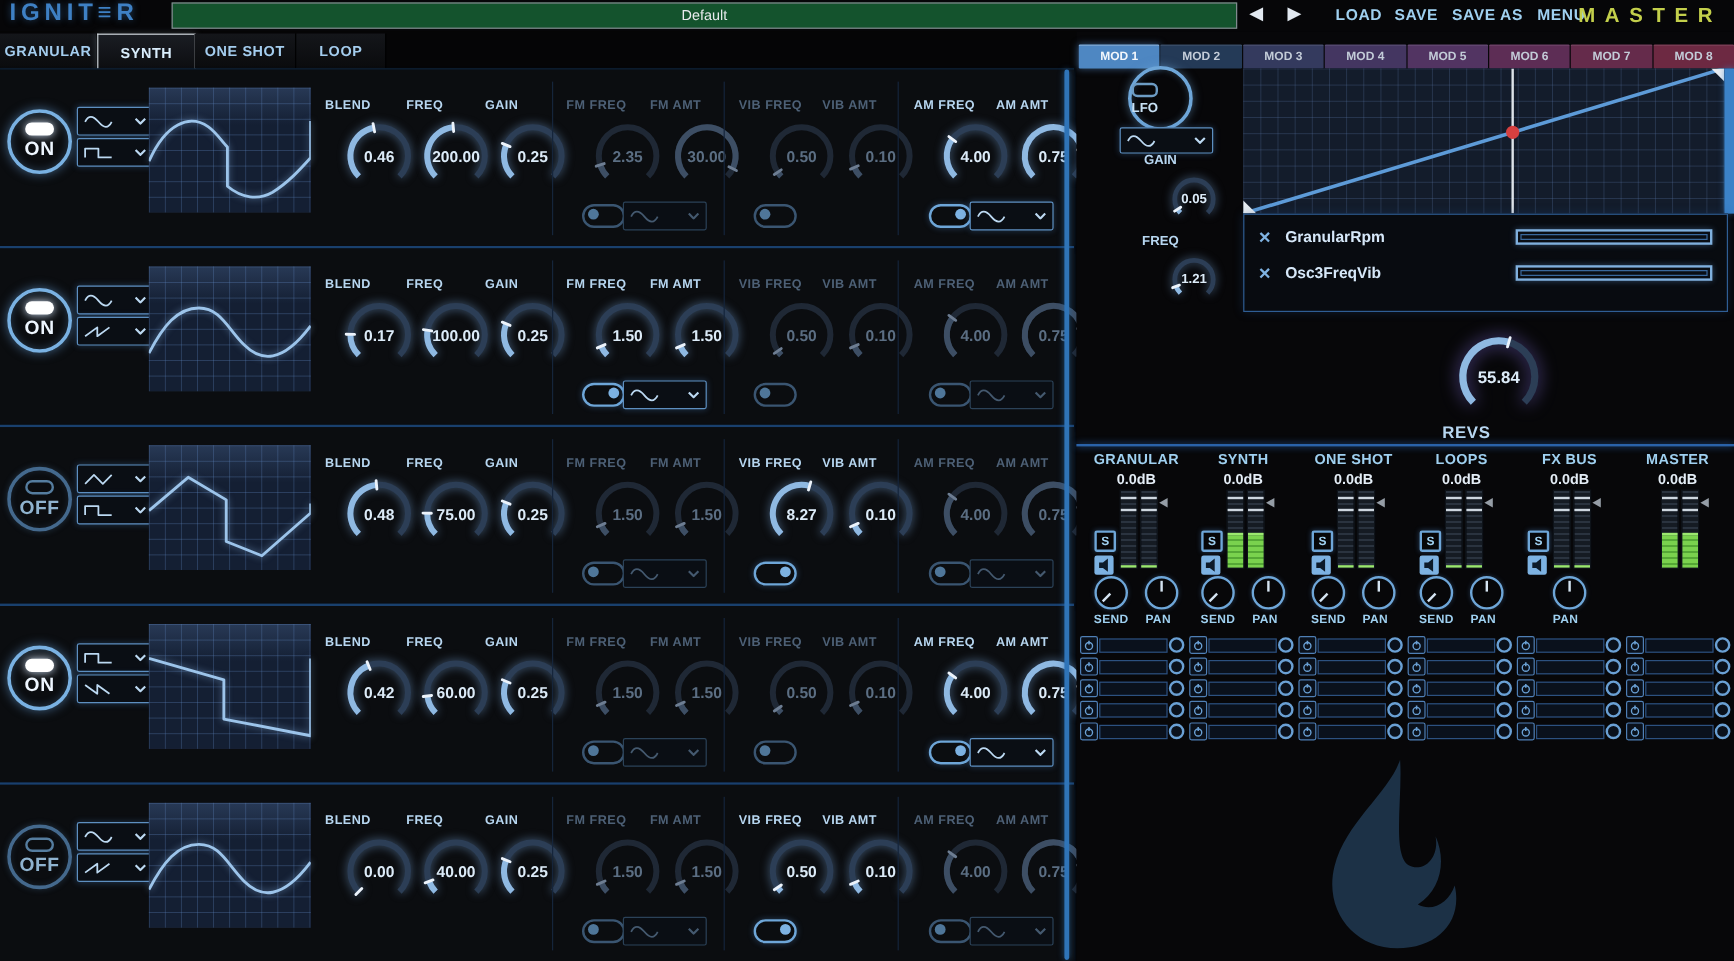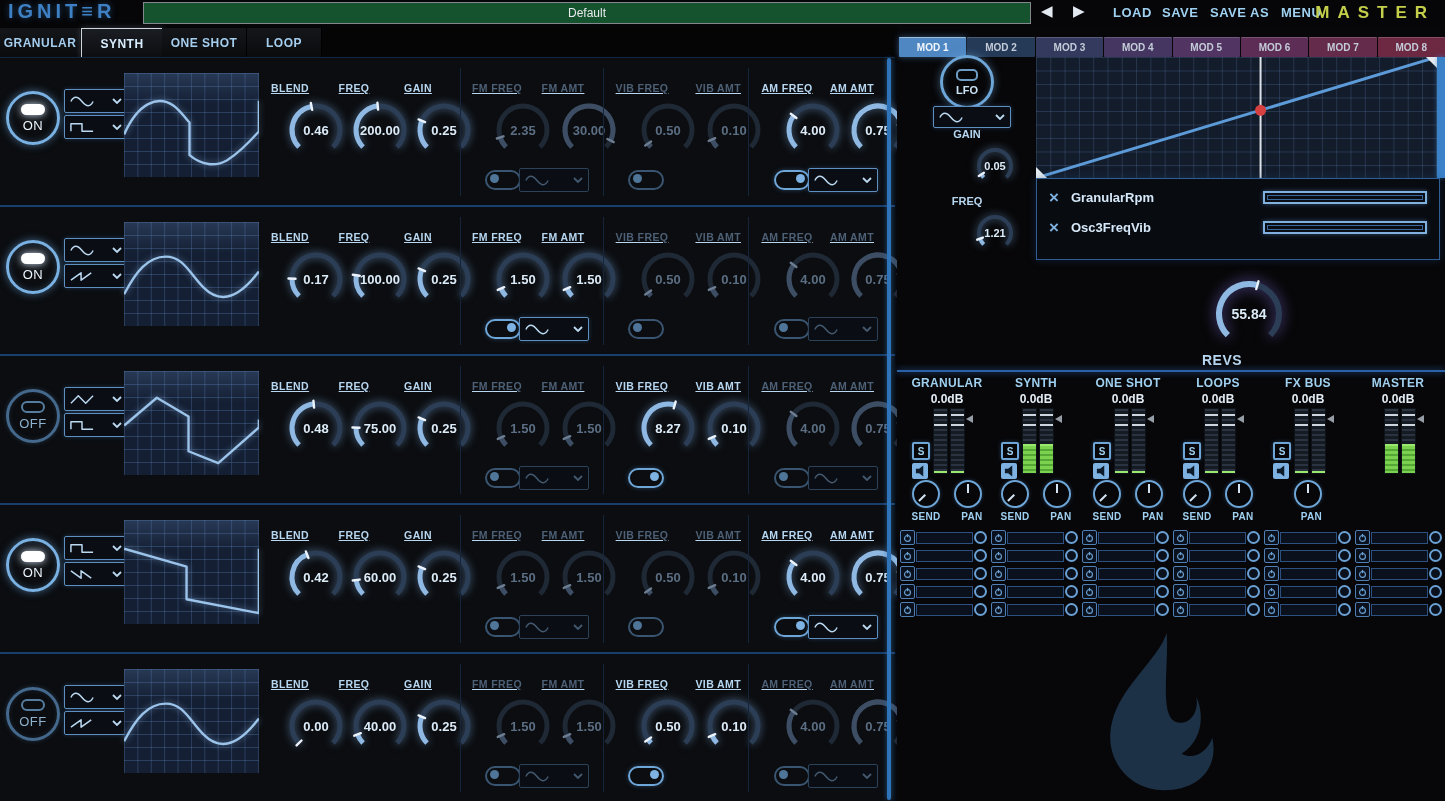--- a/index.html
+++ b/index.html
@@ -33,64 +33,64 @@
   
   .pwr{position:absolute;left:6px;top:33px;width:48px;height:48px;border-radius:50%;border:3px solid #79b1e2;
        box-shadow:0 0 9px rgba(110,170,230,.55), inset 0 0 7px rgba(110,170,230,.3);
        display:flex;flex-direction:column;align-items:center;justify-content:center;gap:3px;cursor:pointer;}
   .pwr-pill{width:24px;height:11px;border-radius:6px;}
   .pwr[data-state="on"] .pwr-pill{background:#fff;box-shadow:0 0 8px #d7e9ff;}
   .pwr[data-state="on"] .pwr-label{color:#eef6ff;}
   .pwr[data-state="off"]{border-color:#44698d;box-shadow:0 0 5px rgba(68,105,141,.4), inset 0 0 5px rgba(68,105,141,.25);}
   .pwr[data-state="off"] .pwr-pill{border:2px solid #557d9f;background:transparent;width:20px;height:8px;}
   .pwr[data-state="off"] .pwr-label{color:#8fb3cf;}
-  .pwr-label{font-size:13px;font-weight:normal;letter-spacing:.5px;}
+  .pwr-label{font-size:16px;font-weight:bold;letter-spacing:.5px;}
   
   .wave-dd{position:absolute;display:flex;align-items:center;padding:0 5px;gap:3px;height:22px;border:1px solid #5d8fc0;
            border-radius:2px;color:#bcd9f2;background:#0a0e14;cursor:pointer;box-shadow:0 0 5px rgba(80,140,210,.3);}
   .wave-dd svg{display:block;}
   .wave-dd .chev{margin-left:auto;}
   .sel1{left:64px;top:31px;width:52px;} .sel2{left:64px;top:57px;width:52px;}
   .fm-dd{left:519px;top:110px;width:58px;} .am-dd{left:808px;top:110px;width:58px;}
   .sec[data-state="off"] .wave-dd{border-color:#2b4258;color:#44596f;box-shadow:none;}
   
   .wave-display{position:absolute;left:124px;top:15px;width:135px;height:104px;background:#141f33;
     background-image:linear-gradient(rgba(96,136,196,.30) 1px,transparent 1px),linear-gradient(90deg,rgba(96,136,196,.30) 1px,transparent 1px);
     background-size:13.4px 13px;}
   .wave-display:before{content:"";position:absolute;inset:0;background:linear-gradient(180deg,rgba(110,150,210,.22),rgba(0,0,0,0) 30%);}
   .wave-display svg{position:absolute;inset:0;filter:drop-shadow(0 0 3px rgba(140,185,235,.6));}
   
-  .knob-unit{position:absolute;width:66px;text-align:center;top:24px;text-decoration:underline;}
+  .knob-unit{position:absolute;width:66px;text-align:center;top:24px;}
   .k-label{font-size:10.5px;font-weight:bold;letter-spacing:.4px;color:#b7d6f0;margin-bottom:5px;white-space:nowrap;}
   .sec[data-state="off"] .k-label{color:#4d6076;}
   .knob{position:relative;display:inline-block;cursor:pointer;margin-left:28px;}
   .knob[data-active="true"] svg{filter:drop-shadow(0 0 4px rgba(130,180,235,.5));}
   .k-value{position:absolute;inset:0;display:flex;align-items:center;justify-content:center;font-weight:bold;font-size:13px;color:#dcebf8;}
   .knob[data-active="false"] .k-value{color:#5b6e83;}
   .knob.sm .k-value{font-size:11px;} .knob.lg .k-value{font-size:14px;}
   .ku-blend{left:257px;} .ku-freq{left:321px;} .ku-gain{left:385px;}
-  .ku-fmf{left:464px;} .ku-fma{left:530px;} .ku-vibf{left:609px;} .ku-viba{left:675px;text-align:right;} .ku-amf{left:754px;} .ku-ama{left:819px;}
+  .ku-fmf{left:464px;} .ku-fma{left:530px;} .ku-vibf{left:609px;} .ku-viba{left:675px;} .ku-amf{left:754px;} .ku-ama{left:819px;}
   
   .toggle{position:absolute;width:32px;height:16px;border:2px solid #6ea6d8;border-radius:10px;cursor:pointer;
           box-shadow:0 0 5px rgba(90,150,220,.35);}
   .toggle .dot{position:absolute;top:2px;left:3px;width:9px;height:9px;border-radius:50%;background:#7db2e2;}
   .toggle[data-state="on"] .dot{left:auto;right:3px;}
   .toggle[data-state="off"]{border-color:#3a5571;box-shadow:none;}
   .toggle[data-state="off"] .dot{background:#4f7699;}
   .tg-fm{left:485px;top:112px;} .tg-vib{left:628px;top:112px;} .tg-am{left:774px;top:112px;}
   
   #right-panel{position:absolute;left:897px;top:26px;width:548px;height:775px;background:#070709;}
   #mod-tabs{position:absolute;left:2px;top:11px;right:0;height:20px;display:flex;gap:1px;}
   .mod-tab{flex:1;display:flex;align-items:center;justify-content:center;font-size:10px;font-weight:bold;
            color:#c3ccd8;cursor:pointer;box-shadow:inset 0 1px 0 rgba(255,255,255,.18);border-radius:1px;}
   .mod-tab[data-state="on"]{color:#f2f7fc;box-shadow:inset 0 1px 0 rgba(255,255,255,.45),0 0 6px rgba(90,150,215,.5);}
   
   .lfo-btn{position:absolute;left:43px;top:29px;width:48px;height:48px;border-radius:50%;border:3px solid #6ea6d8;
            box-shadow:0 0 8px rgba(110,166,216,.5), inset 0 0 6px rgba(110,166,216,.3);
-           display:flex;flex-direction:column;align-items:center;justify-content:center;gap:3px;cursor:pointer;}
+           display:flex;flex-direction:column;justify-content:center;gap:3px;cursor:pointer;}
   .lfo-pill{width:18px;height:8px;border:2px solid #6d9cc4;border-radius:5px;}
   .lfo-label{font-size:11px;font-weight:bold;color:#c9e2f6;}
   .lfo-dd{left:36px;top:80px;width:66px;height:20px;}
   .lfo-klabel{position:absolute;width:68px;text-align:center;left:36px;font-size:11px;font-weight:bold;color:#b7d6f0;}
   .lfo-gain-label{top:102px;} .lfo-freq-label{top:169px;}
   .lfo-knob{position:absolute;left:47px;}
   .lfo-gain-knob{top:117px;} .lfo-freq-knob{top:184px;}
   
   .mod-graph{position:absolute;left:139px;top:31px;width:401px;height:121px;background:#131c2b;cursor:crosshair;
     background-image:linear-gradient(rgba(90,120,170,.28) 1px,transparent 1px),linear-gradient(90deg,rgba(90,120,170,.28) 1px,transparent 1px);
@@ -124,21 +124,21 @@
   .m1{left:26px;} .m2{left:43px;}
   .m-fill{position:absolute;left:0;right:0;bottom:0;height:0;background:repeating-linear-gradient(180deg,#7ad24e 0 3px,#55a836 3px 5px);border-top:2px solid #9be86f;box-sizing:border-box;}
   .mix-ch[data-green="true"] .m-fill{height:46%;}
   .f-cap{position:absolute;top:5px;left:0;right:0;height:8px;border-top:2px solid #cdd6df;border-bottom:2px solid #cdd6df;}
   .f-ptr{position:absolute;top:6px;right:-9px;width:0;height:0;border-top:4px solid transparent;border-bottom:4px solid transparent;border-right:7px solid #959da6;}
   .ch-btns{position:absolute;left:5px;top:34px;display:flex;flex-direction:column;gap:3px;}
   .s-btn{width:14px;height:14px;border:2px solid #6ea6d8;border-radius:2px;color:#9fd0f0;font-size:10px;font-weight:bold;
          display:flex;align-items:center;justify-content:center;cursor:pointer;box-shadow:0 0 4px rgba(90,150,220,.35);}
   .mute-btn{width:16px;height:16px;background:#7db2e2;border-radius:2px;display:flex;align-items:center;justify-content:center;cursor:pointer;}
   .mix-knobs{position:absolute;top:106px;left:0;right:0;display:flex;justify-content:center;gap:14px;}
-  .mini-wrap{text-align:right;}
+  .mini-wrap{text-align:left;}
   .mini-knob{position:relative;width:24px;height:24px;border:2px solid #6ea6d8;border-radius:50%;margin:0 auto;cursor:pointer;box-shadow:0 0 4px rgba(90,150,220,.3);}
   .mk-ptr{position:absolute;left:50%;top:2px;width:2px;height:9px;margin-left:-1px;background:#d5e4f2;transform-origin:1px 10px;}
   .mk-label{font-size:10px;font-weight:bold;color:#9fd0f0;margin-top:3px;letter-spacing:.3px;}
   
   .matrix{position:absolute;left:3px;top:504px;width:542px;}
   .mx-row{display:flex;gap:4px;margin-bottom:3px;}
   .mx-cell{flex:1;display:flex;align-items:center;}
   .mx-pwr{width:13px;height:13px;border:1px solid #4f7fb5;border-radius:2px;display:flex;align-items:center;justify-content:center;cursor:pointer;background:#0a111c;}
   .mx-track{flex:1;height:10px;border:1px solid #2c5180;background:#0a111c;margin:0 1px;cursor:pointer;}
   .mx-ring{width:9px;height:9px;border:2px solid #6aa0d4;border-radius:50%;cursor:pointer;background:#0a111c;}

